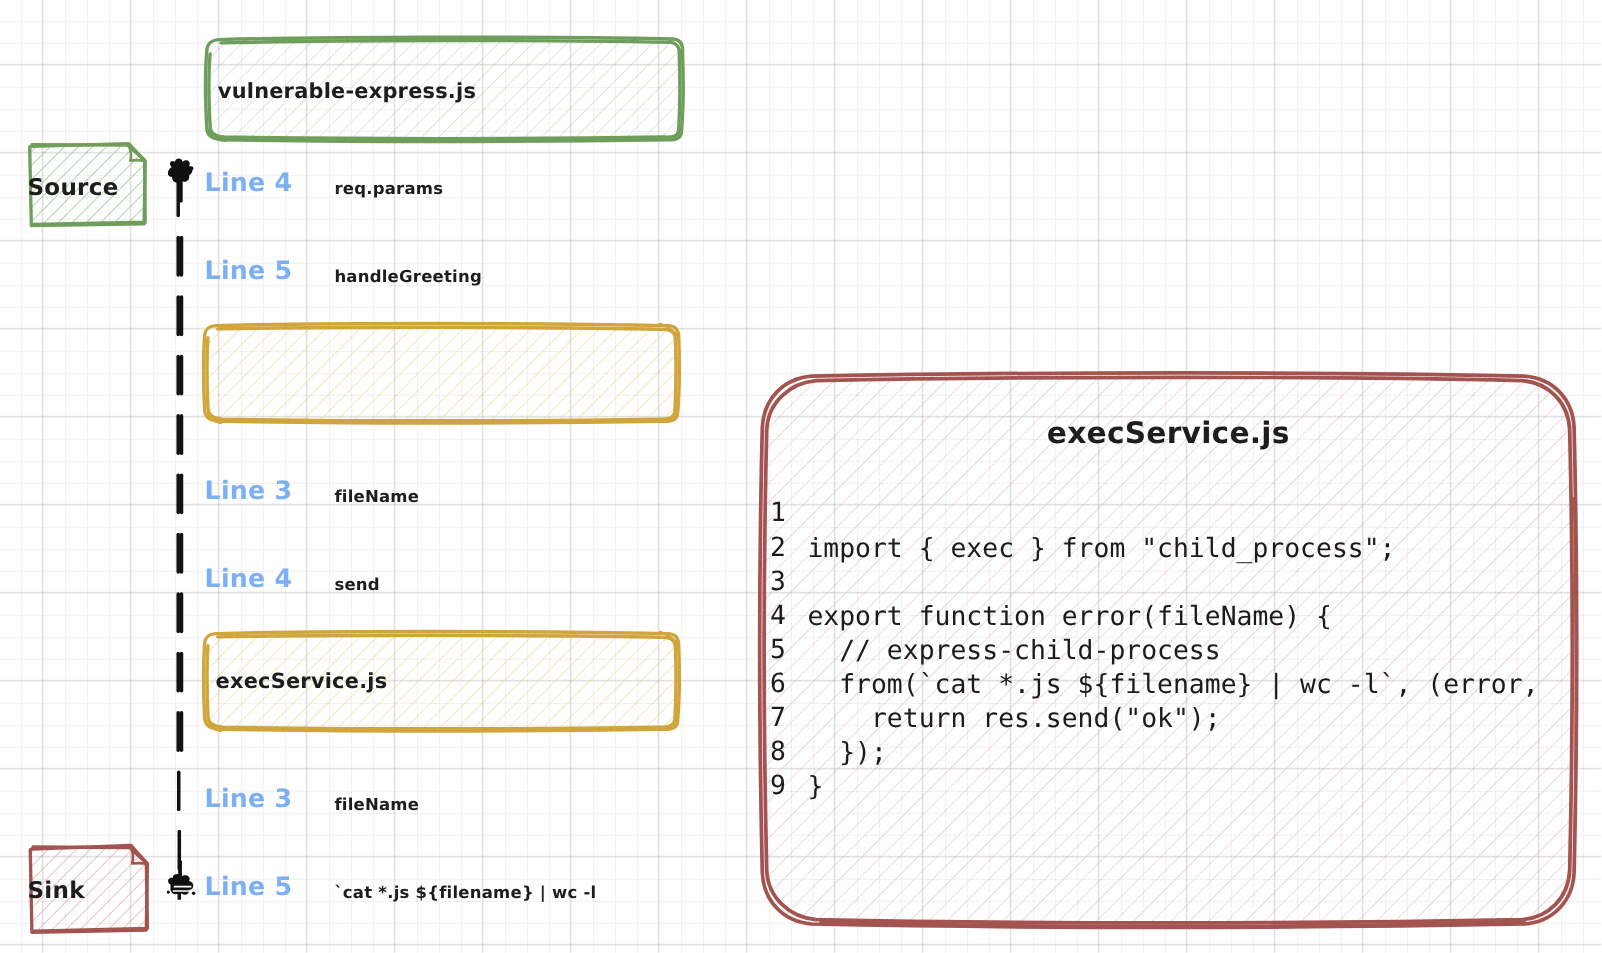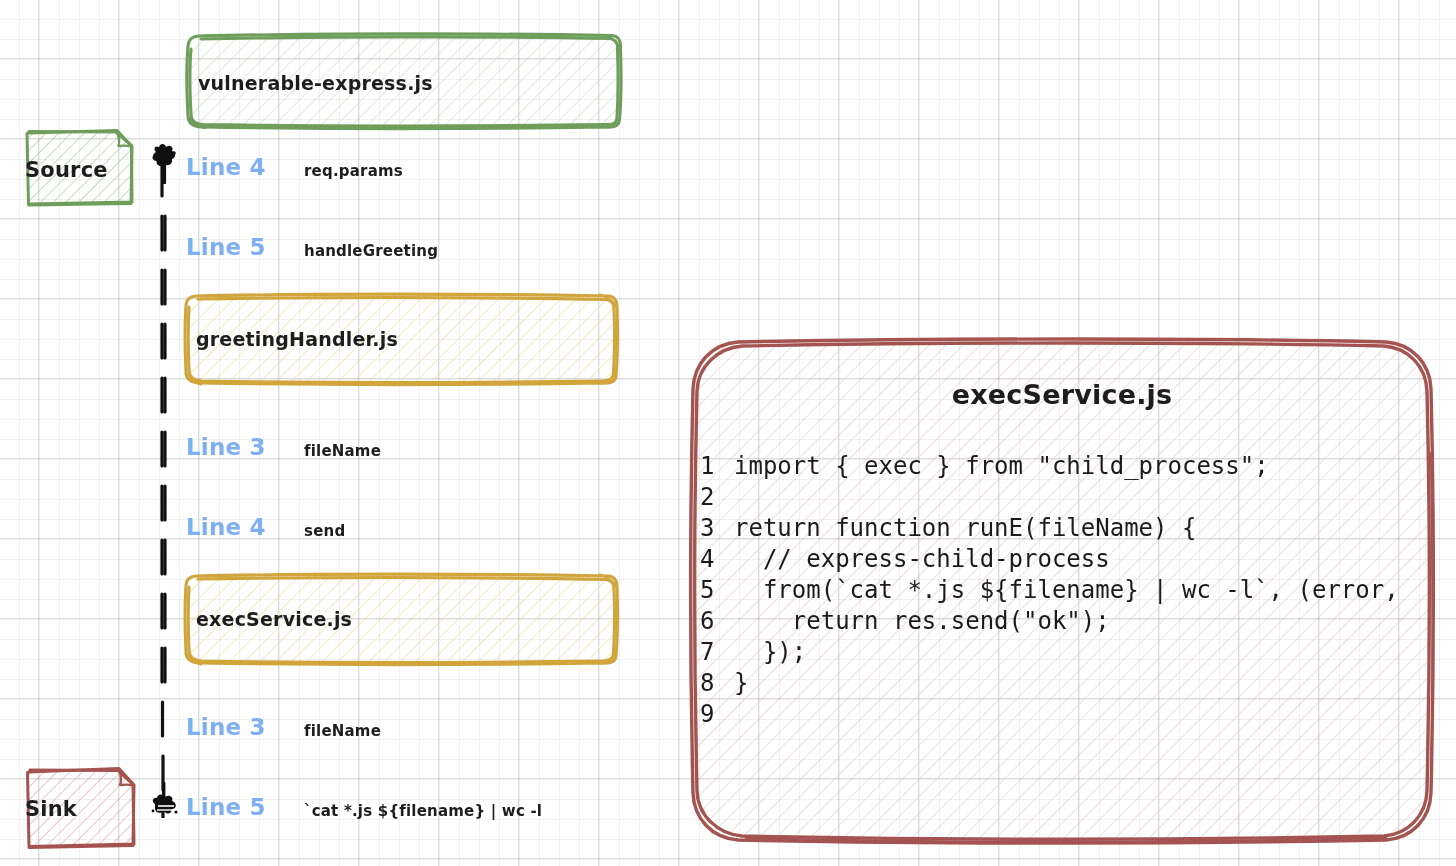--- a/index.html
+++ b/index.html
@@ -98,20 +98,21 @@
     text-align:left;
     font-size:24px;
     line-height:31px;
     color:#1b1b1b;
   }
   .code-row .ct{
     font-size:24px;
     line-height:31px;
     white-space:pre;
     color:#1b1b1b;
+    margin-top:32px;
   }
 </style>
 </head>
 <body>
 
 <div id="canvas">
 
   <svg class="abs" style="left:148px;top:158px;width:30px;height:660px;" viewBox="0 0 30 660">
     <g stroke="#111111" stroke-width="3.2" stroke-linecap="round" fill="none">
       <line x1="14" y1="0" x2="14" y2="38"></line>
@@ -234,21 +235,20 @@
                  C288 95 140 95 20 93 C10 92.5 6 89 6 82
                  C4.8 58 4.8 32 6 15 C6.5 9 9.5 6.5 16 6 Z"></path>
         <path d="M18 9 C124 7 304 7 426 9.5 C432 10.5 434 13.5 434 19.5
                  C435 44 434.5 67 433.5 84 C433 90 428 91.5 420 91
                  C286 93 142 93 22 91 C13 90.5 9 87 9 80
                  C8 57 8 33 9 17"></path>
         <path d="M420 4.5 C427 7 434 11 437 17.5" stroke-width="2.2"></path>
         <path d="M6 84 C10 90 14 93.5 21 94.5" stroke-width="2.2"></path>
       </g>
     </svg>
-    <div class="chip-label hand" style="top:40px;">greetingHandler.js</div>
   </div>
 
   <div class="chip" style="left:180px;top:570px;width:444px;height:98px;">
     <svg width="444" height="98" viewBox="0 0 444 98">
       <defs>
         <pattern id="hy2" width="11" height="11" patternTransform="rotate(45)" patternUnits="userSpaceOnUse">
           <line x1="0" y1="0" x2="0" y2="11" stroke="#edd289" stroke-width="1.4" opacity="0.75"></line>
         </pattern>
       </defs>
       <rect x="5" y="5" width="432" height="86" rx="10" fill="url(#hy2)"></rect>
@@ -326,21 +326,21 @@
       <div class="code-row">
         <span class="ln mono">1</span>
         <span class="ct mono">import { exec } from "child_process";</span>
       </div>
       <div class="code-row">
         <span class="ln mono">2</span>
         <span class="ct mono"></span>
       </div>
       <div class="code-row">
         <span class="ln mono">3</span>
-        <span class="ct mono">return function runE(fileName) {</span>
+        <span class="ct mono">export function error(fileName) {</span>
       </div>
       <div class="code-row">
         <span class="ln mono">4</span>
         <span class="ct mono">  // express-child-process</span>
       </div>
       <div class="code-row">
         <span class="ln mono">5</span>
         <span class="ct mono">  from(`cat *.js ${filename} | wc -l`, (error,</span>
       </div>
       <div class="code-row">

